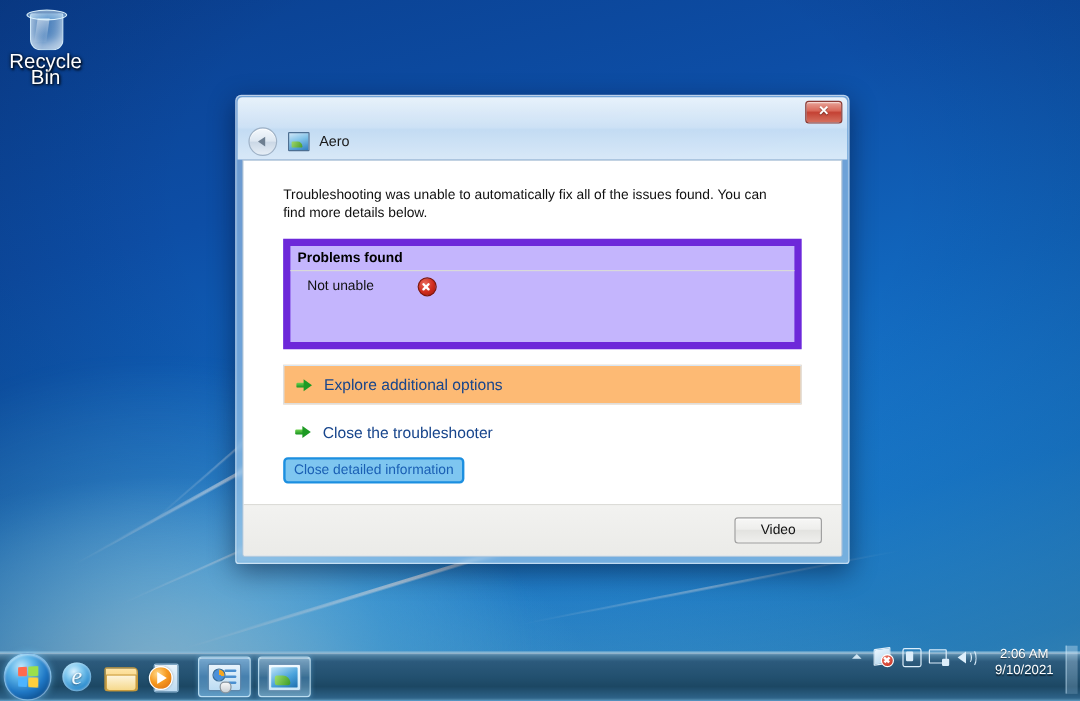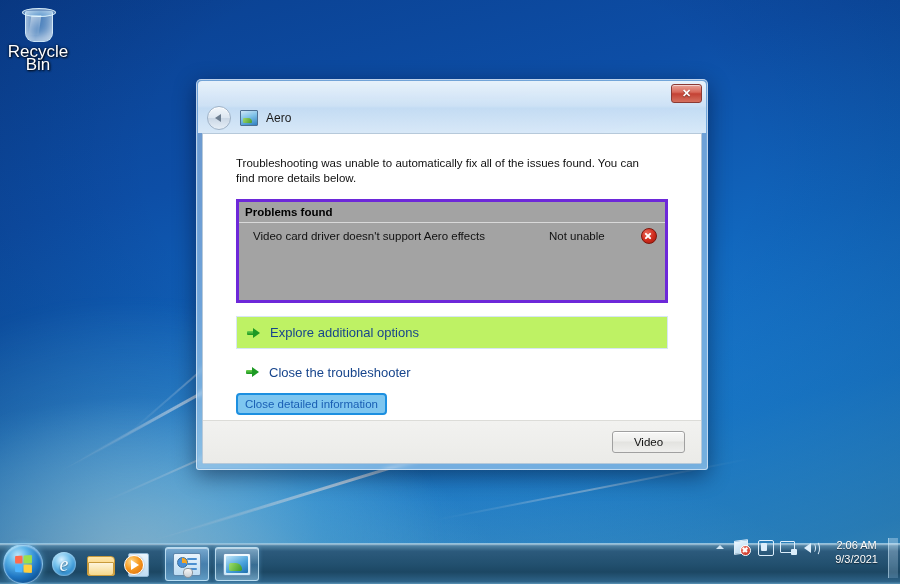--- a/index.html
+++ b/index.html
@@ -209,23 +209,23 @@
   }
   .page-desc {
     font-size: 11.5px;
     color: #101010;
     line-height: 15px;
     margin: 0 0 13px 0;
     max-width: 420px;
   }
 
   .problems-box {
-    border: 3px solid #6d28d9;
-    background: #a3a3a3;
-    height: 104px;
+    border: 6px solid #6d28d9;
+    background: #c4b5fd;
+    height: 92px;
     box-sizing: border-box;
   }
   .problems-head {
     font-size: 11.5px;
     font-weight: bold;
     color: #000;
     padding: 4px 6px 4px 6px;
     border-bottom: 1px solid #d9d9d9;
   }
   .problem-row {
@@ -252,21 +252,21 @@
     width: 8px; height: 2px;
     background: #fff;
     border-radius: 1px;
   }
   .err-icon::before { transform: rotate(45deg); }
   .err-icon::after { transform: rotate(-45deg); }
 
   .link-box {
     margin-top: 13px;
     border: 1px solid #d7e6f4;
-    background: #bef264;
+    background: #fdba74;
     padding: 8px 10px;
     display: flex;
     align-items: center;
     cursor: pointer;
   }
   .link-plain {
     margin-top: 12px;
     padding: 4px 10px;
     display: flex;
     cursor: pointer;
@@ -697,21 +697,20 @@
     </div>
 
     <div class="win-body">
       <div class="content">
 
         <p class="page-desc">Troubleshooting was unable to automatically fix all of the issues found. You can find more details below.</p>
 
         <div class="problems-box">
           <div class="problems-head">Problems found</div>
           <div class="problem-row">
-            <div class="problem-name">Video card driver doesn't support Aero effects</div>
             <div class="problem-status">Not unable</div>
             <div class="err-icon"></div>
           </div>
         </div>
 
         <div class="link-box">
           <span class="arrow-ico"></span>
           <span class="link-text">Explore additional options</span>
         </div>
 
@@ -795,20 +794,20 @@
       </div>
 
       <div class="tray-ico ti-vol">
         <div class="spk"></div>
           <div class="w1"></div>
           <div class="w2"></div>
       </div>
 
       <div class="clock">
         <div>2:06 AM</div>
-        <div>9/3/2021</div>
+        <div>9/10/2021</div>
       </div>
 
       <div class="show-desktop"></div>
     </div>
   </div>
 
 </div>
 
 </body></html>

